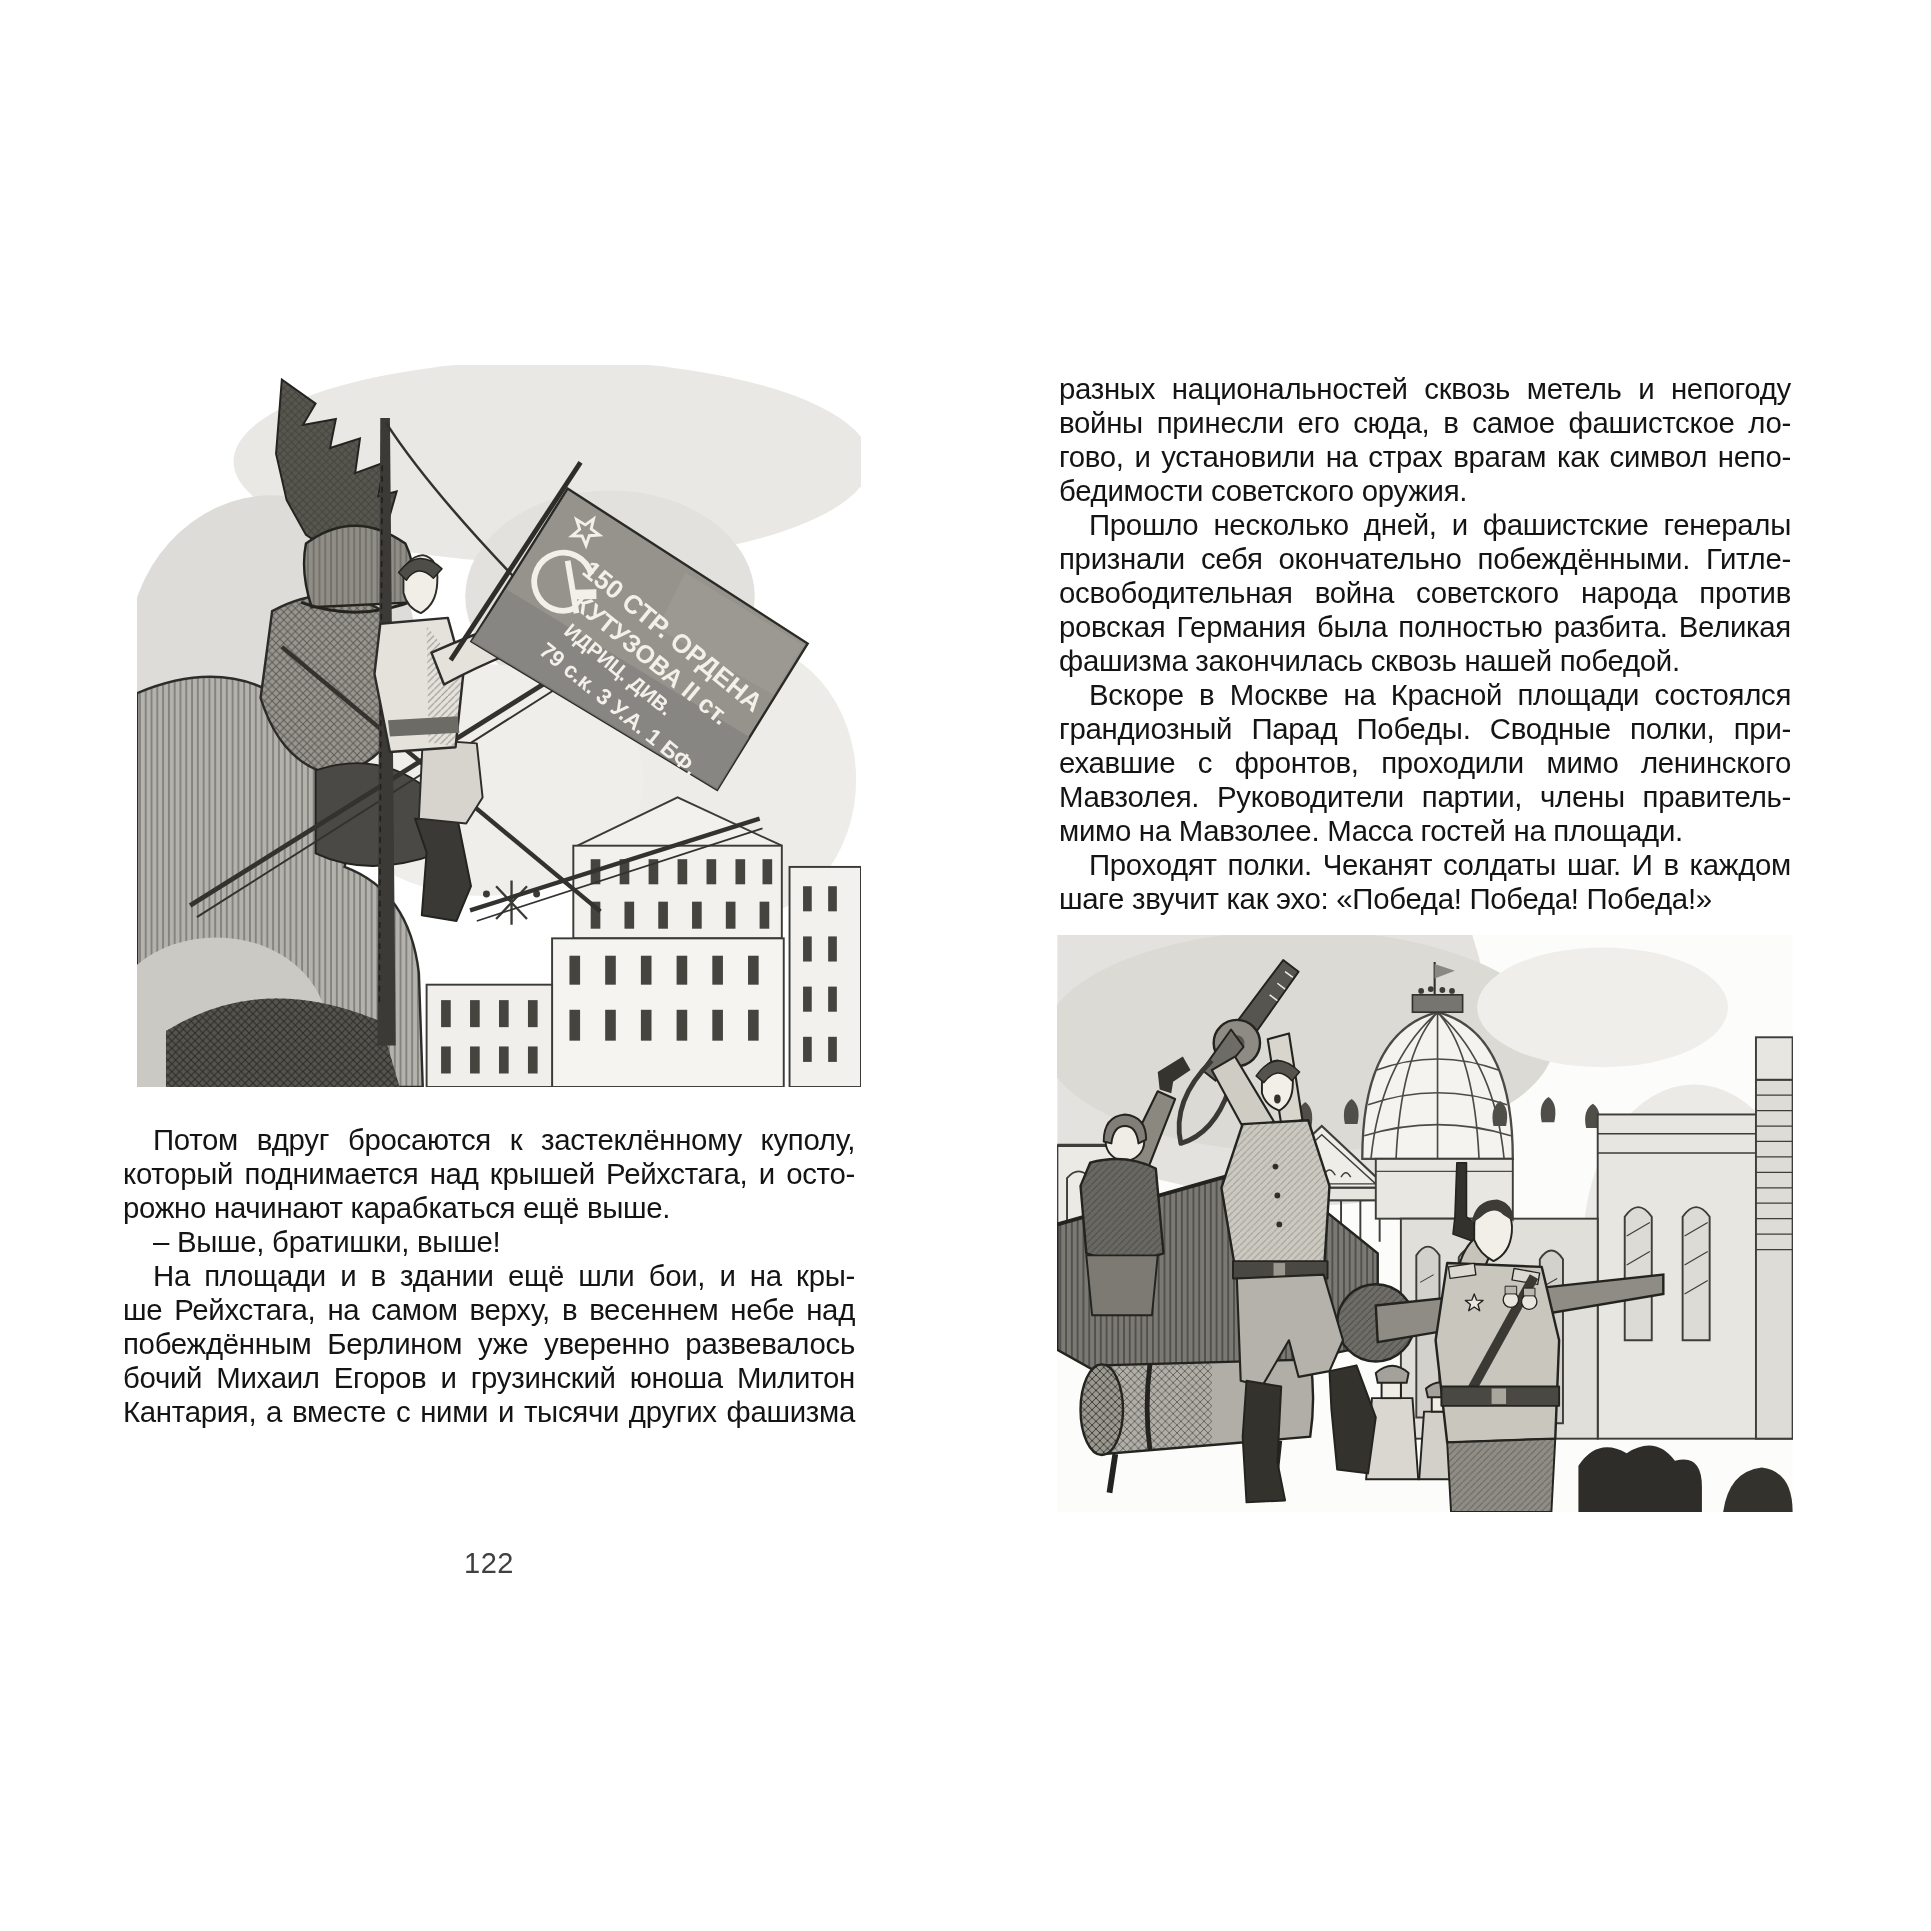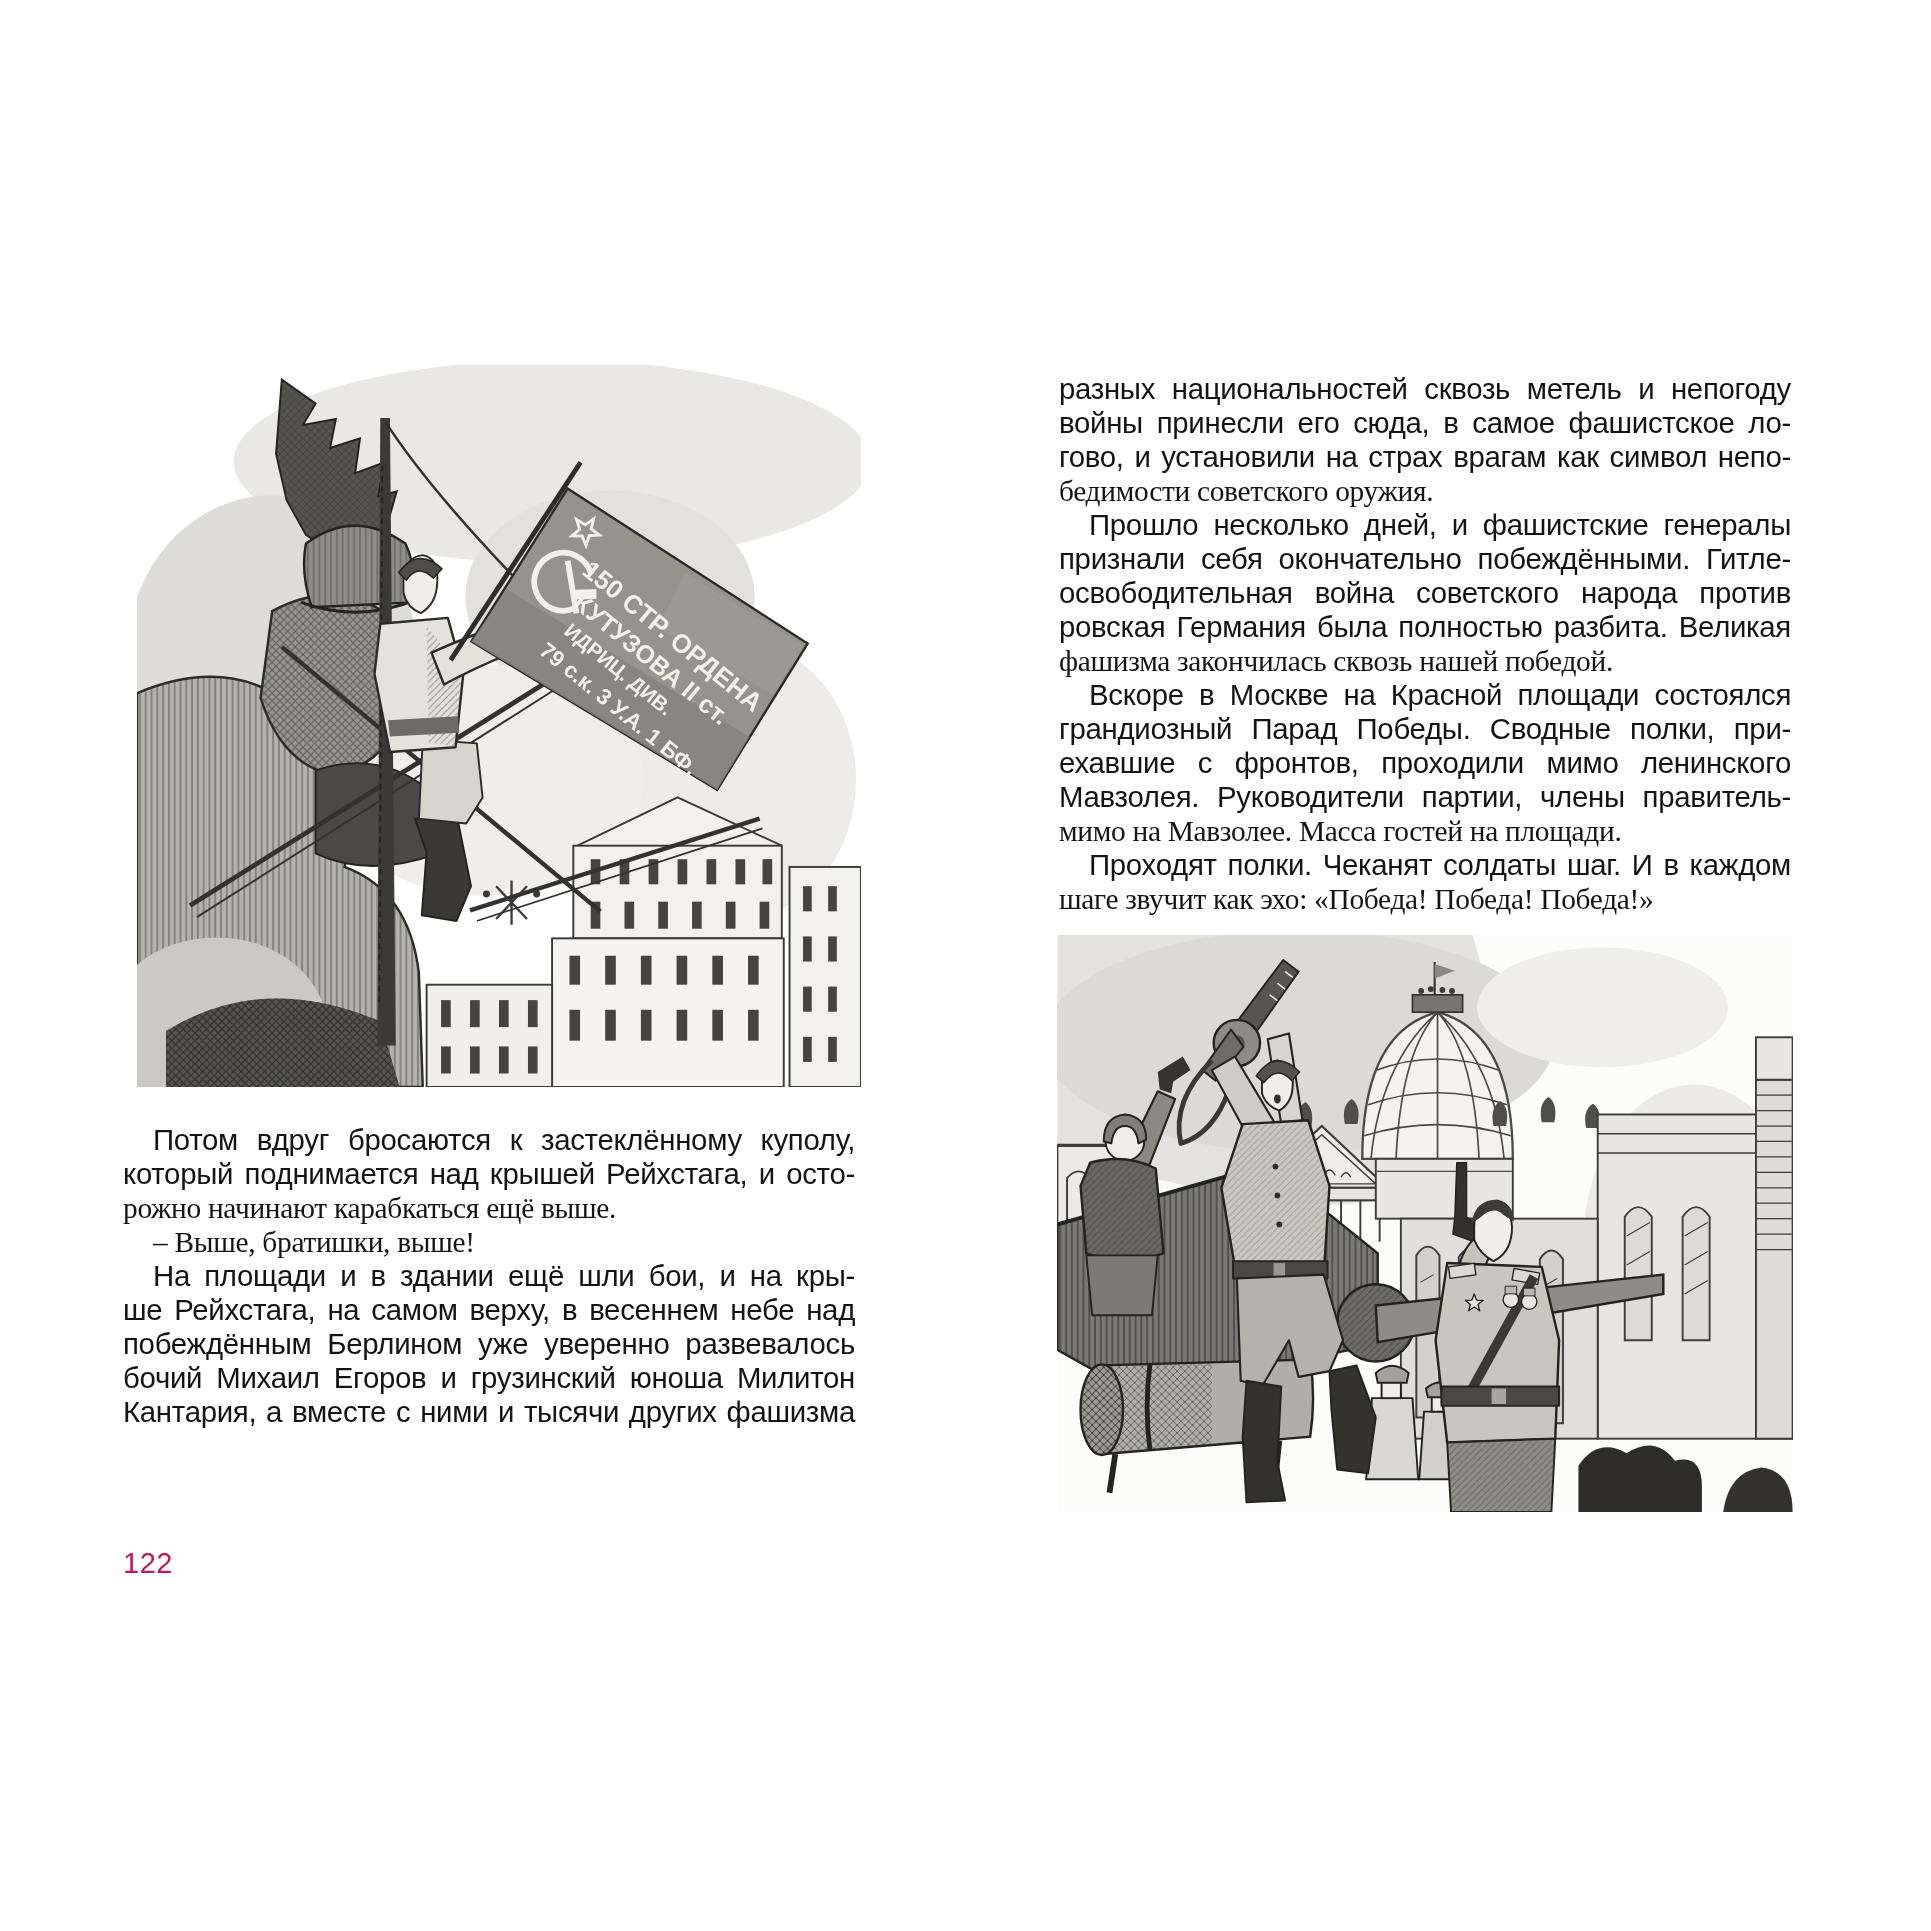--- a/index.html
+++ b/index.html
@@ -10,24 +10,24 @@
   }
   .page{position:absolute;inset:0;padding-left:48px;}
   .figure{position:absolute;overflow:hidden;}
   .figure svg{display:block;width:100%;height:100%;}
   .text-col{
     position:absolute;
     font-size:29.4px;line-height:34px;letter-spacing:-0.3px;color:#141414;
   }
   .para{margin:0;}
   .tline{text-align:justify;text-align-last:justify;}
-  .tline.lastline{text-align-last:left;font-family:Liberation Serif, serif;}
+  .tline.lastline{text-align-last:left;}
   .para.indent .tline.firstline{text-indent:30px;}
   .folio{
-    position:absolute;font-size:29px;letter-spacing:0.5px;color:#be185d;
+    position:absolute;text-align:center;font-size:29px;letter-spacing:0.5px;color:#404040;
   }
   svg text{font-family:"Liberation Sans",sans-serif;}
 </style>
 </head>
 <body>
 
 <div class="page">
 
   <div class="figure" style="left:137px;top:365px;width:724px;height:722px;">
     <svg viewBox="0 0 750 748">

